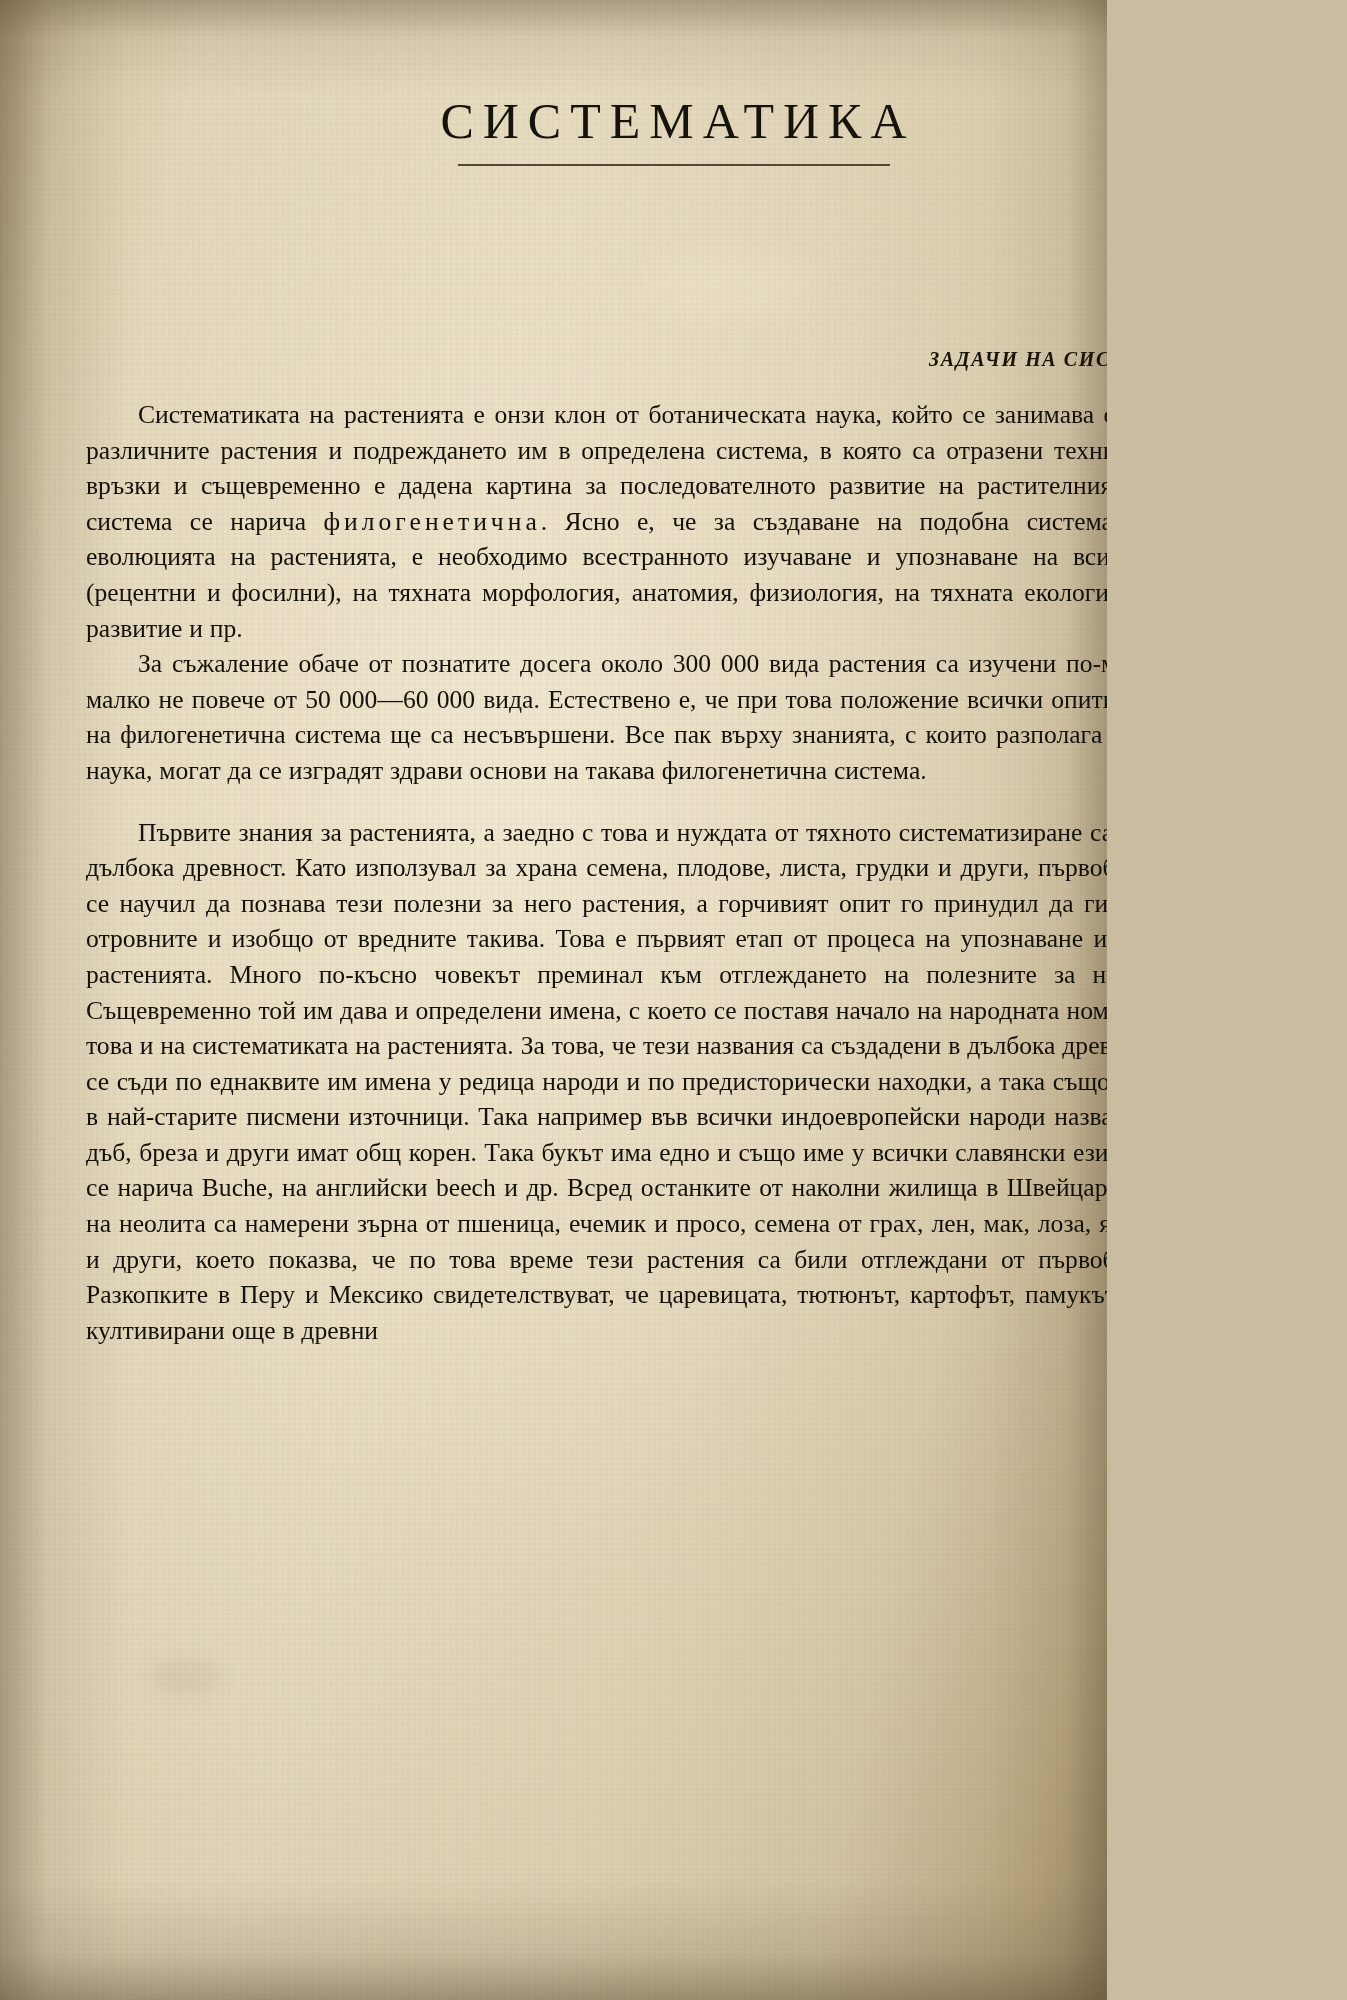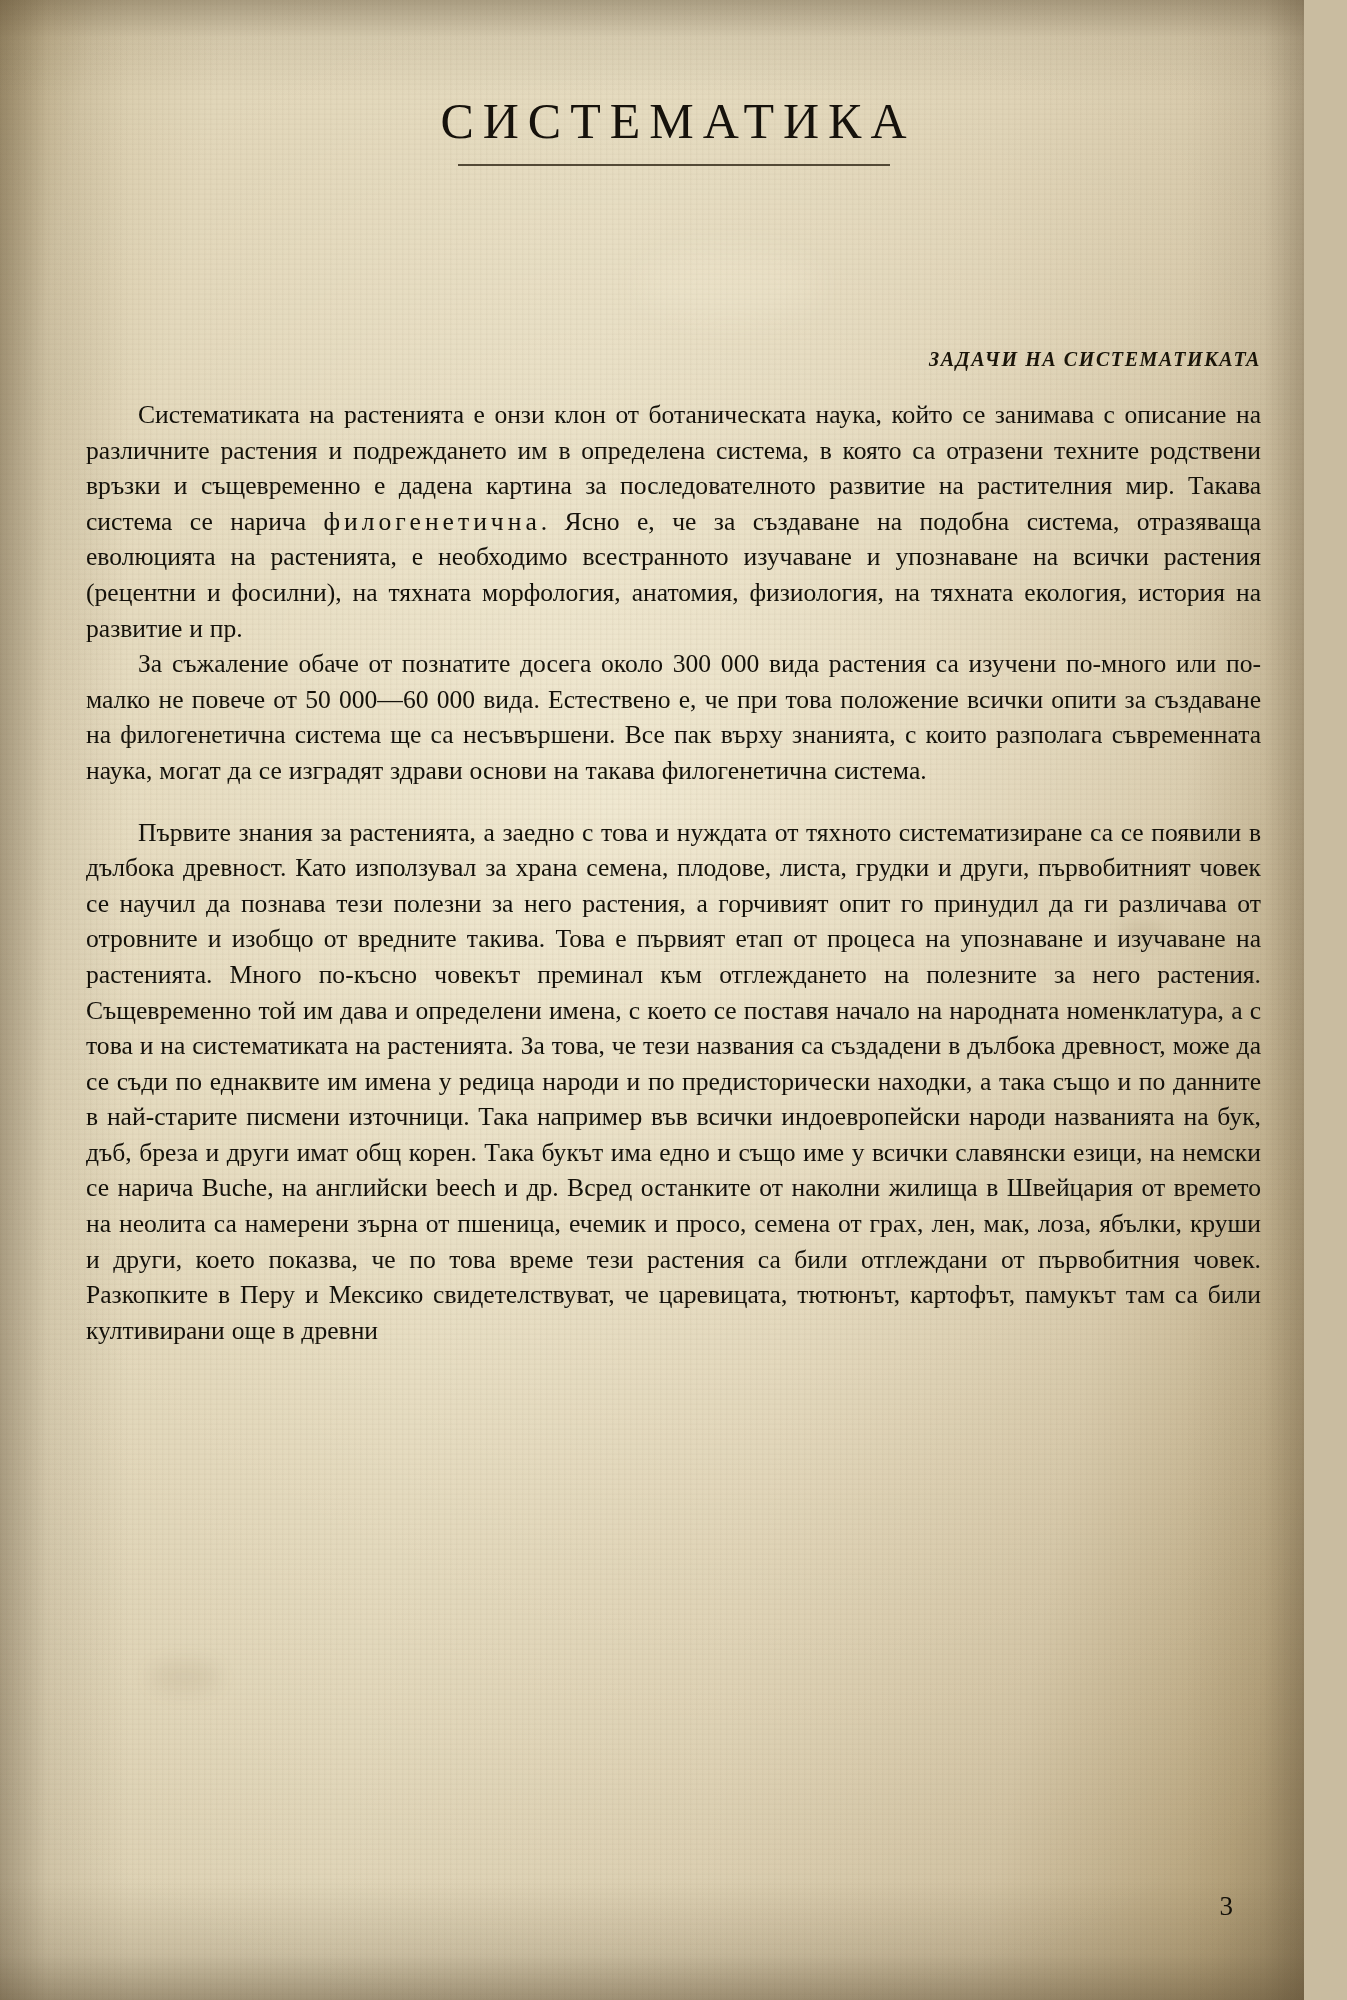--- a/index.html
+++ b/index.html
@@ -11,21 +11,21 @@
     width: 1347px;
     height: 2000px;
     background: #c9bca0;
     font-family: "Liberation Serif", "DejaVu Serif", serif;
     overflow: hidden;
   }
 
   
   #page {
     position: relative;
-    width: 1304px;
+    width: 1107px;
     height: 2000px;
     background:
       radial-gradient(ellipse 120% 90% at 48% 40%, rgba(255,250,232,0.55) 0%, rgba(255,248,225,0.18) 42%, rgba(140,118,80,0.0) 70%),
       linear-gradient(100deg, #b9a77f 0%, #d2c4a3 6%, #dcd0b2 14%, #ded3b6 40%, #d9ccae 62%, #cfc0a0 80%, #b6a37c 94%, #9c8a66 100%);
     overflow: hidden;
   }
   
   #page::before {
     content: "";
     position: absolute;

